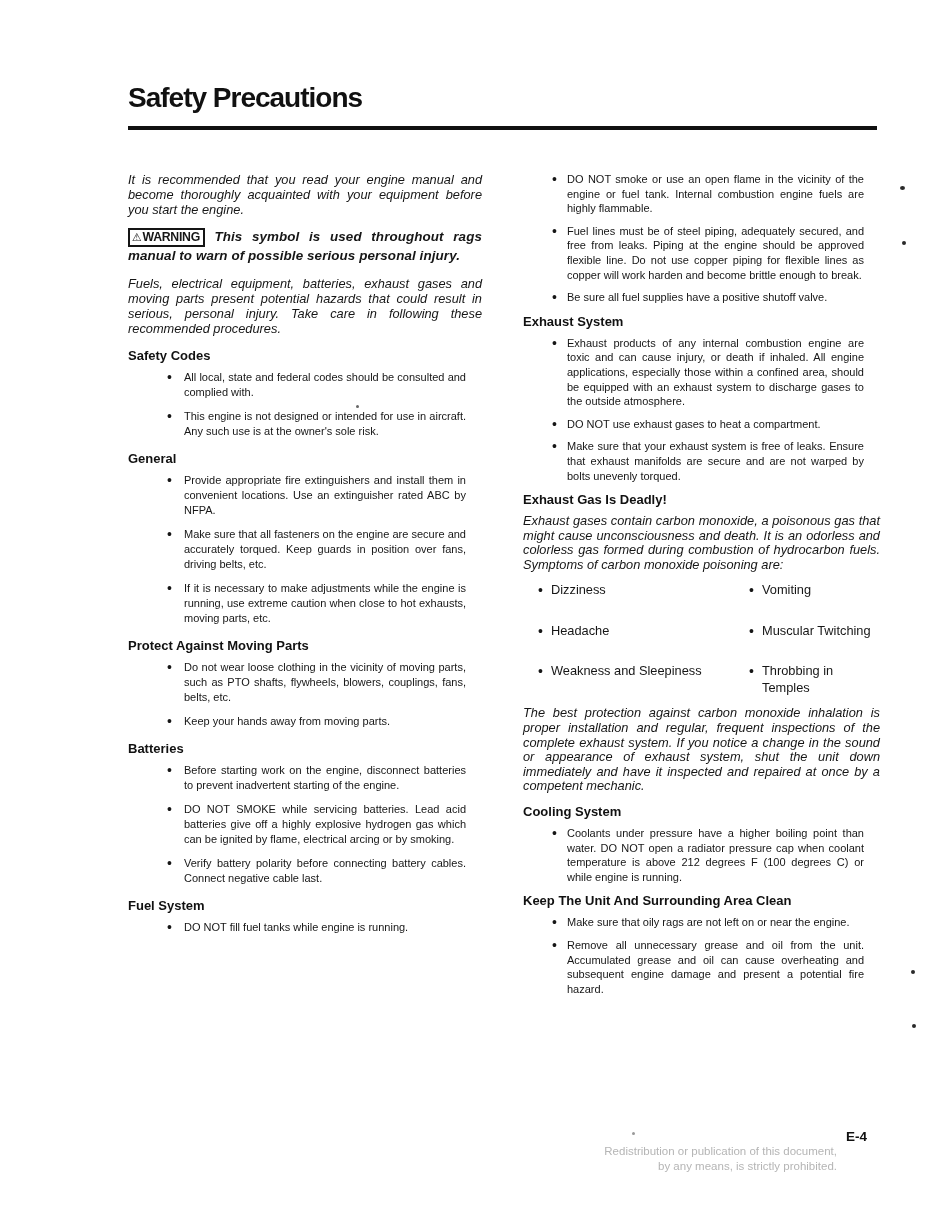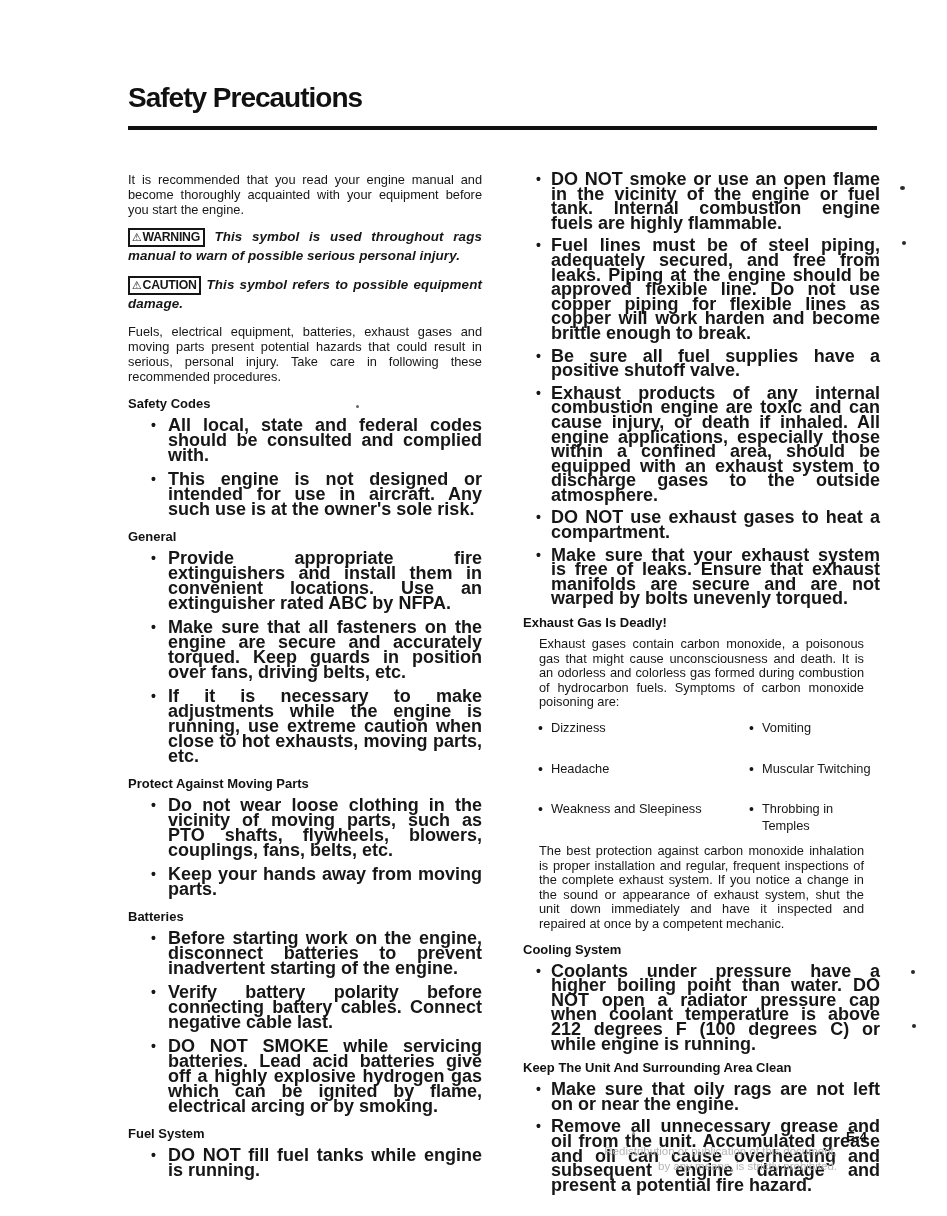--- a/index.html
+++ b/index.html
@@ -11,26 +11,26 @@
   .page-title{
     position:absolute;left:128px;top:82px;margin:0;
     font-size:28px;font-weight:bold;letter-spacing:-1px;color:#111;
   }
   .title-rule{
     position:absolute;left:128px;top:126px;width:749px;height:4px;background:#111;
   }
   .col{position:absolute;top:172px;text-align:justify;}
   .col-left{left:128px;width:354px;}
   .col-right{left:523px;width:357px;}
-  .body{font-size:12.8px;line-height:15px;margin:0 0 11px;}
-  .col-right .body{line-height:14.6px;margin:0 16px 10px;}
+  .body{font-size:12.8px;line-height:15px;margin:0 0 11px;font-style:italic;}
+  .col-right .body{line-height:14.6px;margin:0 0 10px;}
   h3{font-size:13px;line-height:15px;font-weight:bold;margin:12px 0 7px;text-align:left;color:#111;}
   .col-right h3{margin-top:9px;}
   ul{list-style:none;margin:0 0 2px;padding:0;}
-  li{font-size:18px;line-height:15px;margin:0 0 9px;position:relative;text-align:justify;font-weight:bold;}
+  li{font-size:11px;line-height:15px;margin:0 16px 9px;position:relative;text-align:justify;}
   .col-right li{line-height:14.6px;margin-bottom:8px;}
   li::before{content:"\2022";position:absolute;font-size:14px;line-height:inherit;}
   .col-left li{padding-left:40px;}
   .col-left li::before{left:23px;}
   .col-right li{padding-left:28px;}
   .col-right li::before{left:13px;}
   .notice{font-size:13.4px;line-height:18px;margin:0 0 11px;}
   .nbox{
     display:inline-block;border:2px solid #151515;padding:0 3px 1px 2px;
     font-weight:bold;font-style:normal;font-size:12.3px;line-height:14px;
@@ -60,21 +60,20 @@
 <div class="page">
 
   <h1 class="page-title">Safety Precautions</h1>
   <div class="title-rule"></div>
 
   <div class="col col-left">
     <p class="body">It is recommended that you read your engine manual and become thoroughly acquainted with your equipment before you start the engine.</p>
 
     <p class="notice"><span class="nbox"><span class="tri">⚠</span><span>WARNING</span></span> <span class="ntext">This symbol is used throughout rags manual to warn of possible serious personal injury.</span></p>
 
-    <p class="notice"><span class="nbox"><span class="tri">⚠</span><span>CAUTION</span></span> <span class="ntext">This symbol refers to possible equipment damage.</span></p>
 
     <p class="body">Fuels, electrical equipment, batteries, exhaust gases and moving parts present potential hazards that could result in serious, personal injury. Take care in following these recommended procedures.</p>
 
     <h3>Safety Codes</h3>
     <ul>
       <li>All local, state and federal codes should be consulted and complied with.</li>
       <li>This engine is not designed or intended for use in aircraft. Any such use is at the owner's sole risk.</li>
     </ul>
 
     <h3>General</h3>
@@ -86,37 +85,38 @@
 
     <h3>Protect Against Moving Parts</h3>
     <ul>
       <li>Do not wear loose clothing in the vicinity of moving parts, such as PTO shafts, flywheels, blowers, couplings, fans, belts, etc.</li>
       <li>Keep your hands away from moving parts.</li>
     </ul>
 
     <h3>Batteries</h3>
     <ul>
       <li>Before starting work on the engine, disconnect batteries to prevent inadvertent starting of the engine.</li>
+      <li>DO NOT SMOKE while servicing batteries. Lead acid batteries give off a highly explosive hydrogen gas which can be ignited by flame, electrical arcing or by smoking.</li>
       <li>Verify battery polarity before connecting battery cables. Connect negative cable last.</li>
-      <li>DO NOT SMOKE while servicing batteries. Lead acid batteries give off a highly explosive hydrogen gas which can be ignited by flame, electrical arcing or by smoking.</li>
     </ul>
 
     <h3>Fuel System</h3>
     <ul>
       <li>DO NOT fill fuel tanks while engine is running.</li>
     </ul>
   </div>
 
   <div class="col col-right">
     <ul>
       <li>DO NOT smoke or use an open flame in the vicinity of the engine or fuel tank. Internal combustion engine fuels are highly flammable.</li>
       <li>Fuel lines must be of steel piping, adequately secured, and free from leaks. Piping at the engine should be approved flexible line. Do not use copper piping for flexible lines as copper will work harden and become brittle enough to break.</li>
       <li>Be sure all fuel supplies have a positive shutoff valve.</li>
     </ul>
 
+    <h3>Exhaust System</h3>
     <ul>
       <li>Exhaust products of any internal combustion engine are toxic and can cause injury, or death if inhaled. All engine applications, especially those within a confined area, should be equipped with an exhaust system to discharge gases to the outside atmosphere.</li>
       <li>DO NOT use exhaust gases to heat a compartment.</li>
       <li>Make sure that your exhaust system is free of leaks. Ensure that exhaust manifolds are secure and are not warped by bolts unevenly torqued.</li>
     </ul>
 
     <h3>Exhaust Gas Is Deadly!</h3>
     <p class="body">Exhaust gases contain carbon monoxide, a poisonous gas that might cause unconsciousness and death. It is an odorless and colorless gas formed during combustion of hydrocarbon fuels. Symptoms of carbon monoxide poisoning are:</p>
 
     <div class="symptoms">

